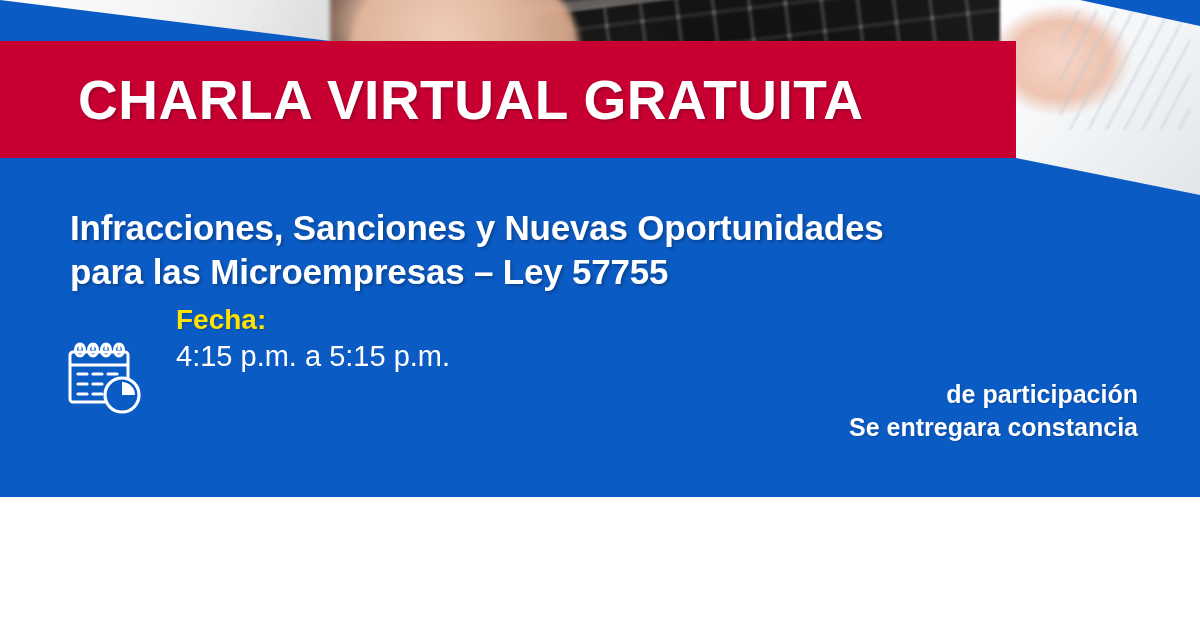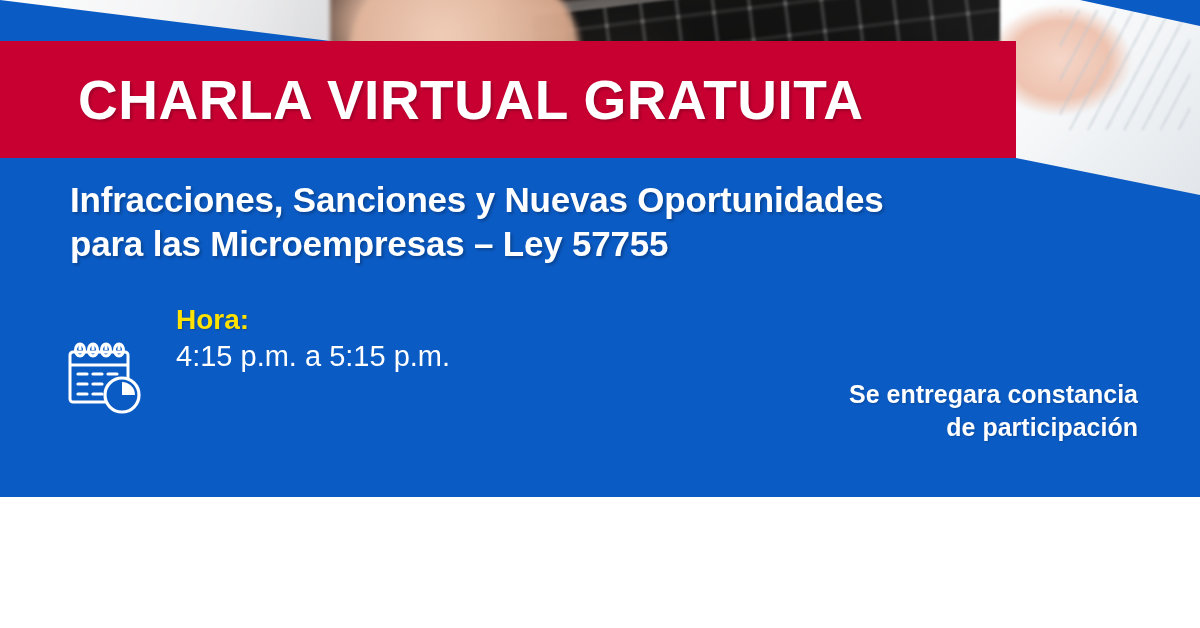--- a/index.html
+++ b/index.html
@@ -57,21 +57,21 @@
     display:flex;align-items:center;}
   .red-banner h1{margin:0 0 0 78px;color:#ffffff;font-size:55px;line-height:1;
     font-weight:bold;letter-spacing:.5px;
     font-family:"Liberation Sans", sans-serif;
     text-shadow:2px 2px 3px rgba(0,0,0,.22);}
 
   
   .blue-body{position:absolute;left:0;top:155px;width:1200px;height:342px;background:#0b5bc4;
     clip-path:polygon(0 3px, 1016px 3px, 1200px 40px, 1200px 342px, 0 342px);}
 
-  .subtitle{position:absolute;left:70px;top:178px;width:1100px;color:#fff;
+  .subtitle{position:absolute;left:70px;top:206px;width:1100px;color:#fff;
     font-size:35px;font-weight:bold;line-height:1.26;letter-spacing:-.2px;
     text-shadow:2px 2px 3px rgba(0,0,0,.25);}
 
   
   .cal-icon{position:absolute;left:62px;top:338px;width:86px;height:86px;}
 
   
   .dt-block{position:absolute;left:176px;top:303px;width:520px;}
   .dt-label{color:#ffe200;font-size:28px;font-weight:bold;line-height:1.22;
     text-shadow:1px 1px 2px rgba(0,0,0,.22);}
@@ -137,27 +137,27 @@
         <line x1="31" y1="46" x2="40" y2="46"></line>
         <line x1="16" y1="56" x2="25" y2="56"></line>
         <line x1="31" y1="56" x2="40" y2="56"></line>
       </g>
       <circle cx="60" cy="57" r="17" fill="#0b5bc4" stroke="#ffffff" stroke-width="3.2"></circle>
       <path d="M60 57 L60 44 A13 13 0 0 1 73 57 Z" fill="#ffffff"></path>
     </svg>
   </div>
 
   <div class="dt-block">
-    <div class="dt-label">Hora:</div>
+    <div class="dt-label">Fecha:</div>
     <div class="dt-value">4:15 p.m. a 5:15 p.m.</div>
   </div>
 
   <div class="note">
+    <div>de participación</div>
     <div>Se entregara constancia</div>
-    <div>de participación</div>
   </div>
 
   <div class="footer">
 
     
 
     
 
   </div>
 </div>

